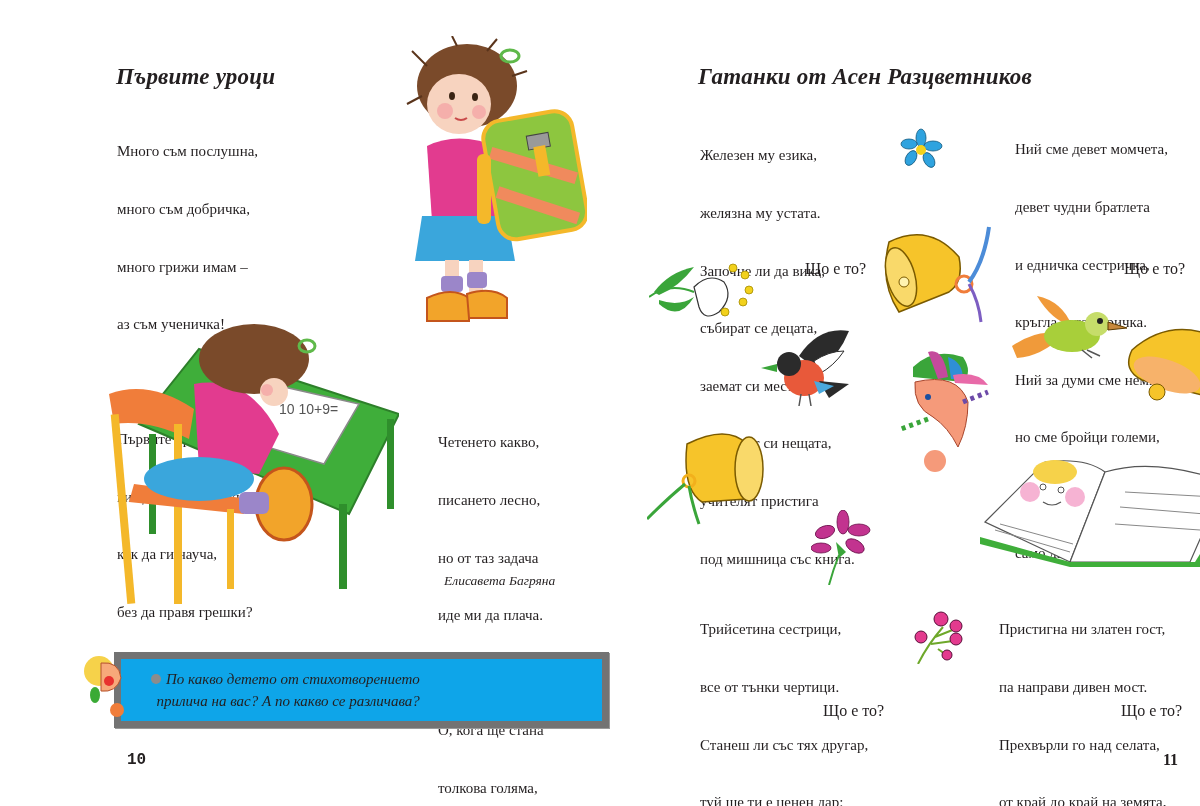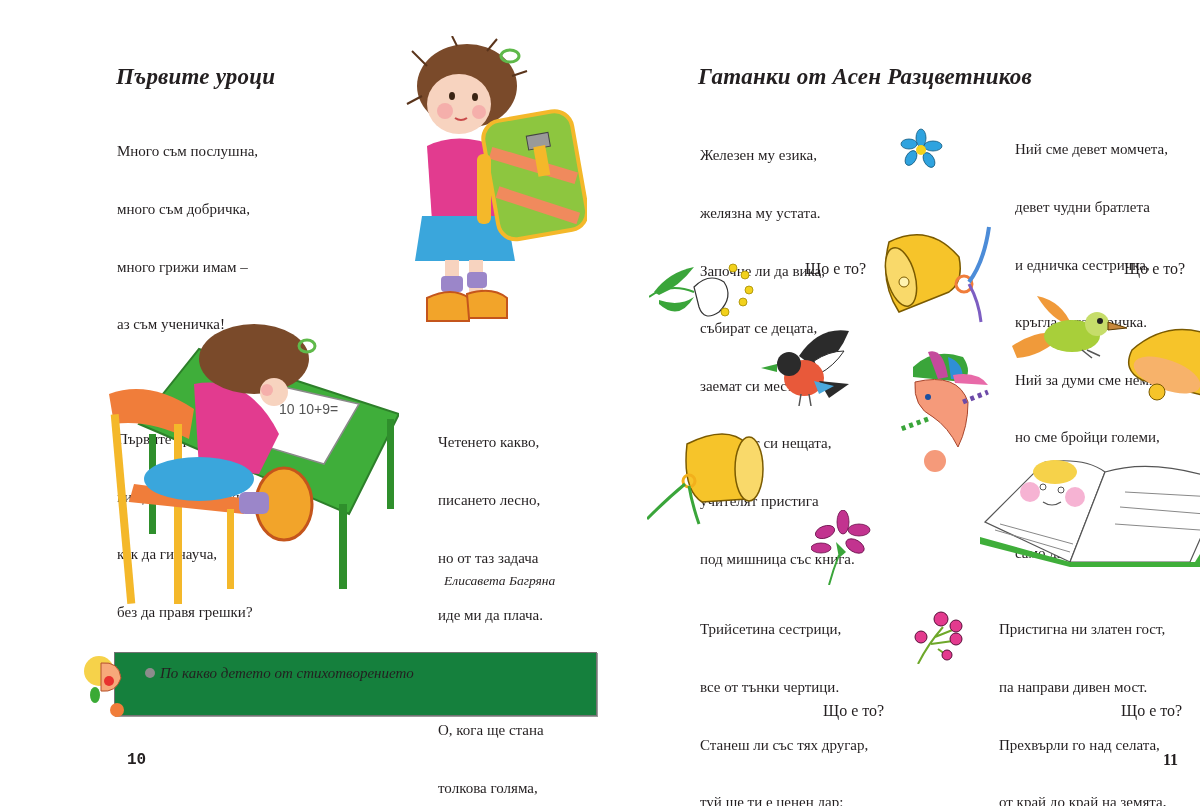--- a/index.html
+++ b/index.html
@@ -6,21 +6,21 @@
   body { width:1200px; height:806px; position:relative; overflow:hidden;
          font-family:"Liberation Serif","DejaVu Serif",serif; color:#231f20; }
   .abs { position:absolute;margin-left:47px; }
   .title { font-weight:bold; font-style:italic; font-size:23px; letter-spacing:0.2px; }
   .poem { font-size:15px; line-height:19.2px; white-space:pre; }
   .poem .line { display:block; }
   .stanza-gap { height:19px; }
   .answer { font-size:16px; }
   .author { font-style:italic; font-size:13.5px; }
   .page-num { font-weight:bold; font-size:16px; }
-  .qbox { background:#15803d; border:1px solid #737373; box-shadow:1px 1px 0 #9a9a9a;text-align:right; }
+  .qbox { background:#0ea5e9; border:7px solid #737373; box-shadow:1px 1px 0 #9a9a9a;text-align:right; }
   .qtext { font-style:italic; font-size:15px; line-height:22px; color:#231f20; }
   .bullet { display:inline-block; width:10px; height:10px; border-radius:50%; background:#8c8c8c; margin-right:5px; vertical-align:0px; }
   svg { display:block; }
 </style>
 </head>
 <body>
 
 <div class="abs title" style="left:69px; top:64px;">Първите уроци</div>
 
 <div class="abs poem" style="left:70px; top:104px;">
@@ -119,20 +119,21 @@
     <circle cx="158" cy="66" r="6" fill="#f3a0a3" opacity="0.7"></circle>
 
     <ellipse cx="175" cy="180" rx="28" ry="36" fill="#f2a42a" stroke="#c4551c" stroke-width="3"></ellipse>
     <rect x="130" y="168" width="30" height="22" rx="6" fill="#9b86c9"></rect>
   </svg>
 </div>
 
 <div class="abs qbox" style="left:67px; top:652px; width:481px; height:62px;">
   <div class="qtext" style="position:absolute; left:30px; top:9px;">
     <span class="bullet"></span><span>По какво детето от стихотворението</span><br>
+    <span>прилича на вас? А по какво се различава?</span>
   </div>
 </div>
 <div class="abs" style="left:34px; top:653px;">
   <svg width="50" height="65" viewBox="0 0 50 65">
     <circle cx="18" cy="18" r="15" fill="#f6d24a"></circle>
     <path d="M20 10 Q38 8 40 25 Q35 40 20 38 Z" fill="#f7a97a" stroke="#b5522c" stroke-width="1"></path>
     <circle cx="28" cy="28" r="5" fill="#e8322f"></circle>
     <ellipse cx="14" cy="42" rx="5" ry="8" fill="#3aaa35"></ellipse>
     <circle cx="36" cy="57" r="7" fill="#f07d3a"></circle>
   </svg>

